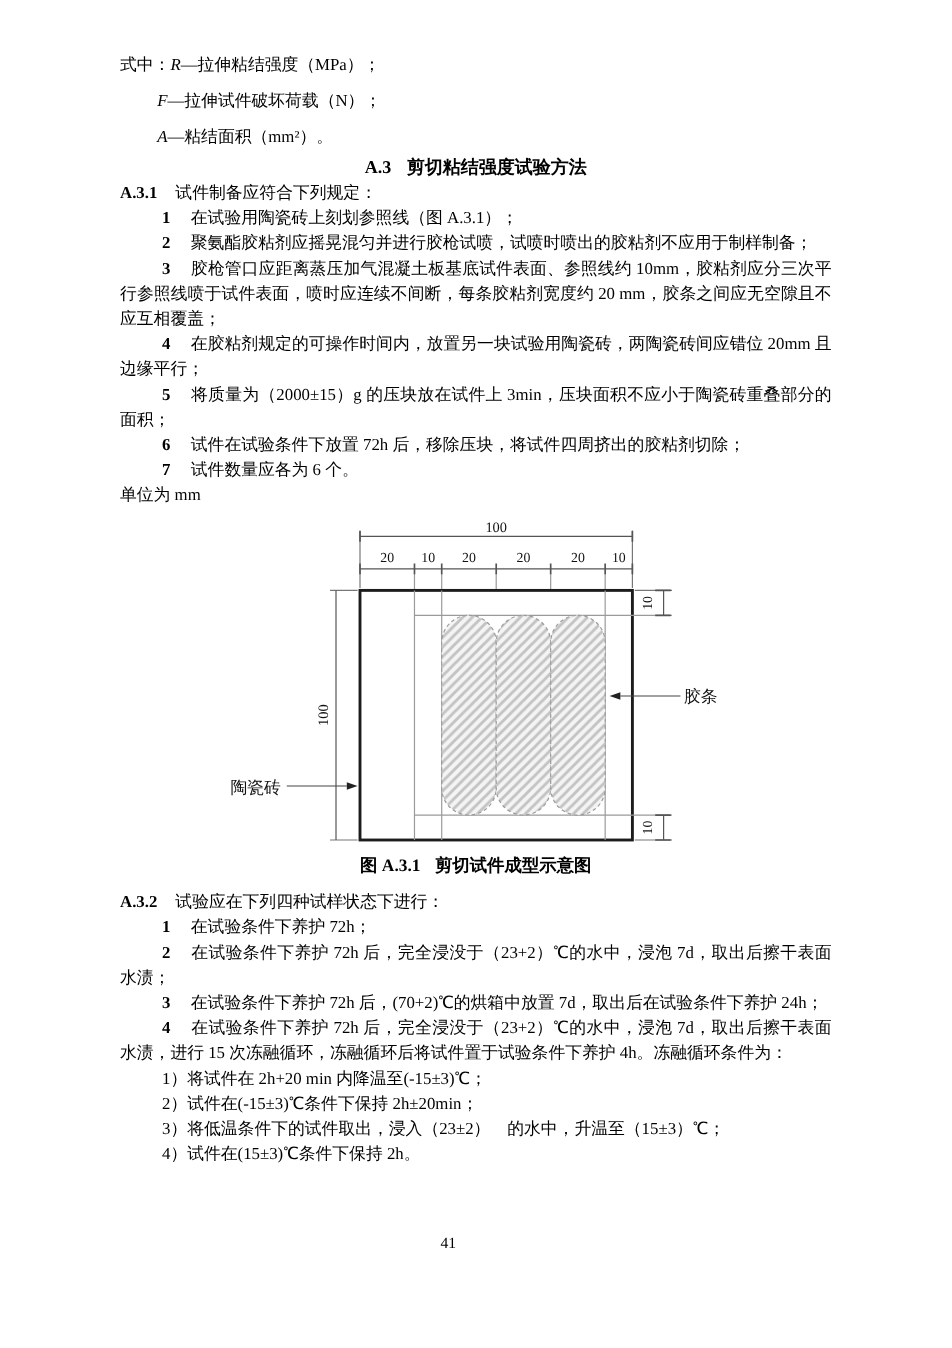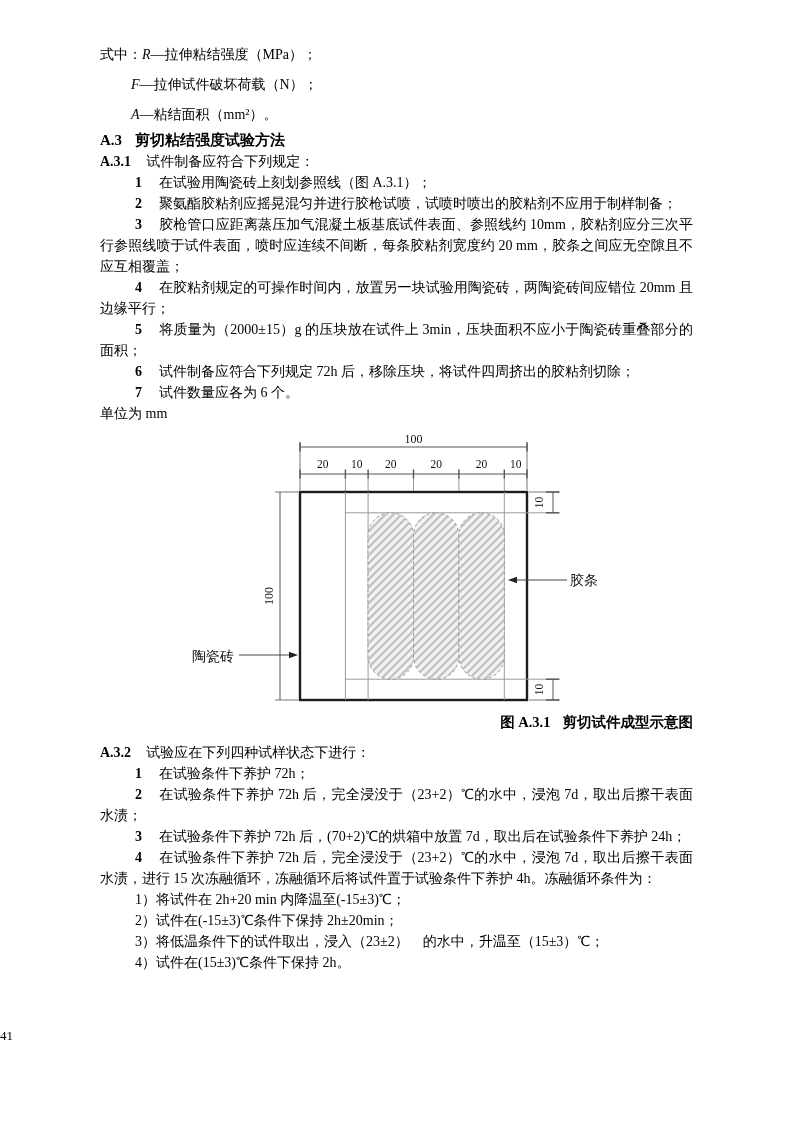--- a/index.html
+++ b/index.html
@@ -16,38 +16,38 @@
     width: 793px; height: 1123px;
     padding: 40px 100px 0 100px;
     box-sizing: border-box;
   }
   p { margin: 0; font-size: 14px; line-height: 21px; }
   .formula p { line-height: 30px; }
   .formula .indent { padding-left: 31px; }
   .sym { font-style: italic; }
   .section-heading {
     margin: 0; font-size: 15px; line-height: 21px;
-    font-weight: bold; text-align: left;
+    font-weight: bold; text-align: center;
   }
   .heading-label { margin-right: 13px; }
   .clause-intro { line-height: 21px; }
   .clause-label { font-weight: bold; margin-right: 15px; }
   .item { text-indent: 35px; text-align: justify; }
   .item .num { font-weight: bold; display: inline-block; min-width: 24px; text-indent: 0; }
   .sub-item { text-indent: 35px; }
   .unit-note { text-align: left; padding-right: 16px; }
   .diagram { display: block; margin-left: 40px; }
   .figure-caption {
-    text-align: right; font-weight: bold; font-size: 14.5px;
+    text-align: center; font-weight: bold; font-size: 14.5px;
     margin-bottom: 9px;
   }
   .caption-label { margin-right: 12px; }
   .page-number {
     position: absolute; top: 1028px; left: 0; width: 747px;
-    font-size: 13px; line-height: 15px;
+    text-align: center; font-size: 13px; line-height: 15px;
   }
   .dim-text { font-size: 11.5px; fill: #111; font-family: "Liberation Serif", serif; }
   .dim-text-lg { font-size: 12px; fill: #111; font-family: "Liberation Serif", serif; }
   .cjk-label { font-size: 14px; fill: #111; font-family: "Liberation Serif", serif; }
 </style>
 </head>
 <body>
 
 <div class="content">
 
@@ -59,21 +59,21 @@
 
   <p class="section-heading"><span class="heading-label">A.3</span><span>剪切粘结强度试验方法</span></p>
 
   <p class="clause-intro"><span class="clause-label">A.3.1</span><span>试件制备应符合下列规定：</span></p>
 
   <p class="item"><span class="num">1</span><span>在试验用陶瓷砖上刻划参照线（图 A.3.1）；</span></p>
   <p class="item"><span class="num">2</span><span>聚氨酯胶粘剂应摇晃混匀并进行胶枪试喷，试喷时喷出的胶粘剂不应用于制样制备；</span></p>
   <p class="item"><span class="num">3</span><span>胶枪管口应距离蒸压加气混凝土板基底试件表面、参照线约 10mm，胶粘剂应分三次平行参照线喷于试件表面，喷时应连续不间断，每条胶粘剂宽度约 20 mm，胶条之间应无空隙且不应互相覆盖；</span></p>
   <p class="item"><span class="num">4</span><span>在胶粘剂规定的可操作时间内，放置另一块试验用陶瓷砖，两陶瓷砖间应错位 20mm 且边缘平行；</span></p>
   <p class="item"><span class="num">5</span><span>将质量为（2000±15）g 的压块放在试件上 3min，压块面积不应小于陶瓷砖重叠部分的面积；</span></p>
-  <p class="item"><span class="num">6</span><span>试件制备应符合下列规定 72h 后，移除压块，将试件四周挤出的胶粘剂切除；</span></p>
+  <p class="item"><span class="num">6</span><span>试件在试验条件下放置 72h 后，移除压块，将试件四周挤出的胶粘剂切除；</span></p>
   <p class="item"><span class="num">7</span><span>试件数量应各为 6 个。</span></p>
 
   <p class="unit-note">单位为 mm</p>
 
   <div class="figure-block">
     <svg class="diagram" width="470" height="288" viewBox="0 0 470 288">
       <defs>
         <pattern id="hatch" width="8" height="8" patternUnits="userSpaceOnUse">
           <rect width="8" height="8" fill="#f4f4f4"></rect>
           <path d="M0,8 L8,0 M-2,2 L2,-2 M6,10 L10,6" stroke="#c3c3c3" stroke-width="2.4"></path>

